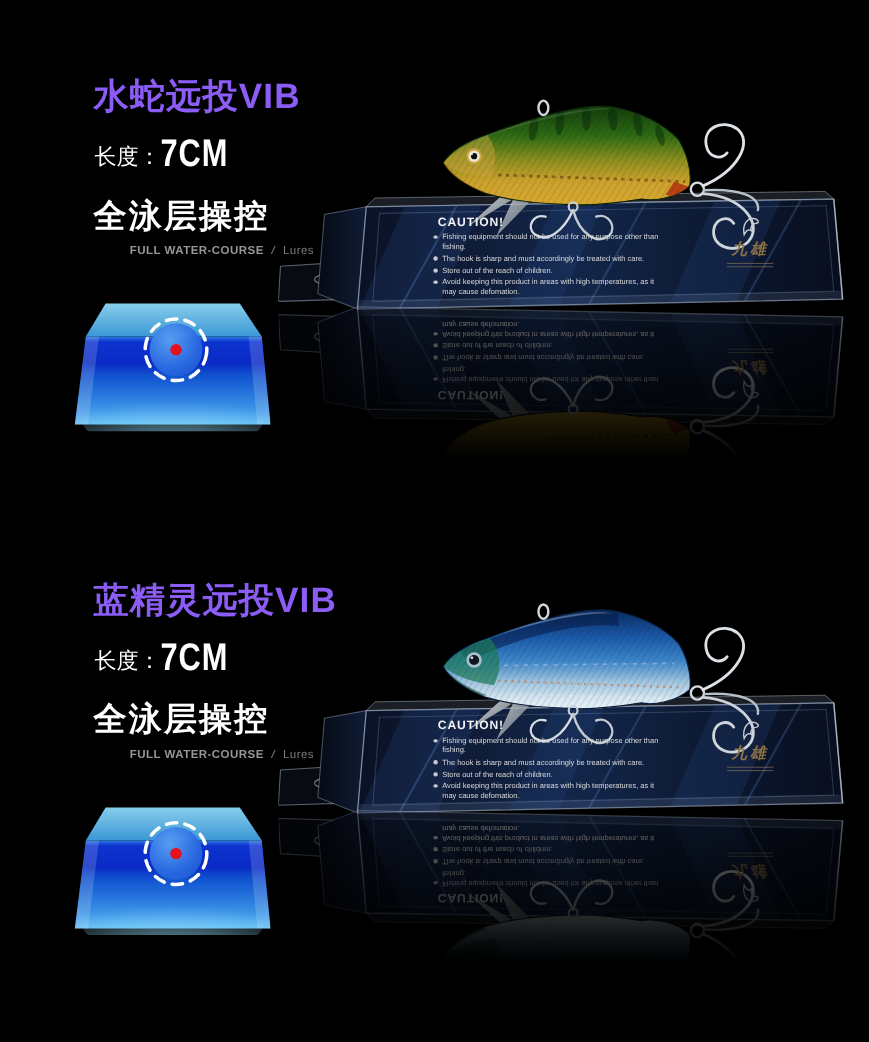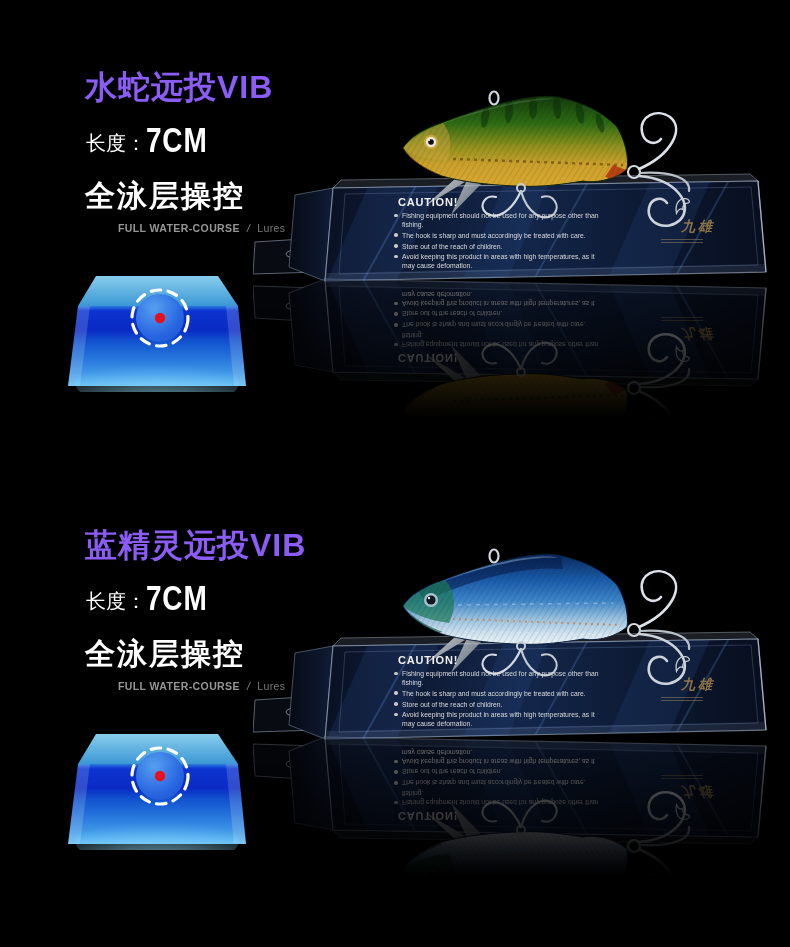--- a/index.html
+++ b/index.html
@@ -27,21 +27,21 @@
 
   
   .stage{position:absolute;left:253px;top:85px;width:525px;height:202px;}
   .scene{position:absolute;left:0;top:0;width:525px;height:202px;}
   .caution{position:absolute;left:140px;top:111px;width:207px;color:#e4e4e4;}
   .caution-title{font-size:11px;font-weight:700;letter-spacing:.8px;color:#f2f2f2;margin:0 5px 3px;}
   .caution ul{list-style:none;margin:0;padding:0;font-size:6.8px;line-height:1.35;color:#d9d9d9;}
   .caution li{position:relative;padding-left:9px;margin-bottom:1.5px;}
   .caution li::before{content:"";position:absolute;left:1px;top:2.6px;width:3.6px;height:3.6px;
                       border-radius:50%;background:#c9c9c9;}
-  .brand{position:absolute;left:396px;top:110px;width:66px;text-align:right;color:#8d7448;}
+  .brand{position:absolute;left:396px;top:110px;width:66px;text-align:center;color:#8d7448;}
   .brand-icon{display:block;margin:0 auto;width:22px;height:22px;}
   .brand-name{font-size:14px;font-weight:700;font-style:italic;letter-spacing:3px;margin-top:1px;}
   .brand-lines div{height:1px;background:rgba(150,128,92,.55);margin:2.5px 12px;}
 
   
   .stage-reflection{top:273px;transform:scaleY(-1);opacity:.5;filter:blur(.7px);pointer-events:none;
      -webkit-mask-image:linear-gradient(to top,#000 8%,rgba(0,0,0,0) 72%);
              mask-image:linear-gradient(to top,#000 8%,rgba(0,0,0,0) 72%);}
 </style>
 </head>

